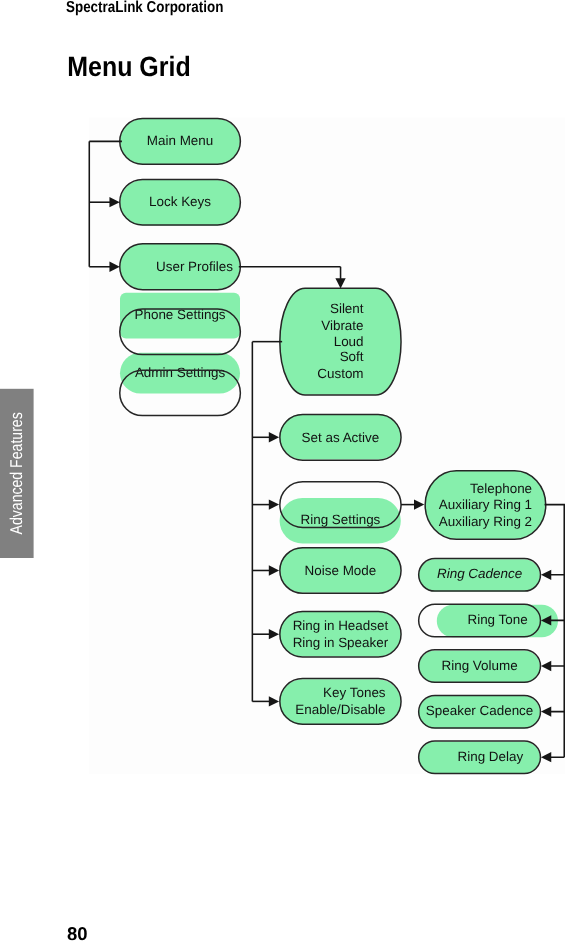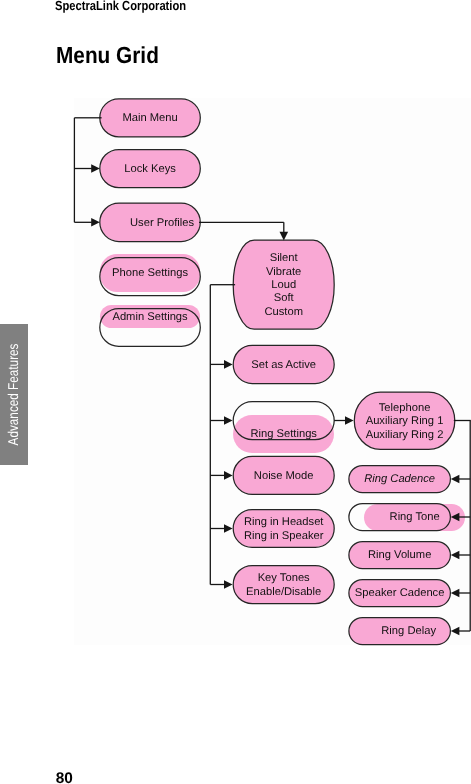--- a/index.html
+++ b/index.html
@@ -74,24 +74,24 @@
 
   
   #wires,#outlines{position:absolute;left:0;top:0;width:471px;height:784px;overflow:visible;pointer-events:none;}
   #outlines{z-index:3;}
   #nodes{position:absolute;left:0;top:0;width:471px;height:784px;z-index:2;}
   #wires{z-index:4;}
 
   .node{
     position:absolute;
     box-sizing:border-box;
-    background:#f9a8d4;
+    background:#86efac;
     border:0;
     display:flex;align-items:center;justify-content:center;
-    text-align:center;
+    text-align:right;
     font-size:11.2px;
     line-height:13.4px;
     color:#111111;
     white-space:pre-line;
   }
   .node-label{
     display:block;
     position:relative;
     top:1.1px;
     white-space:pre-line;
@@ -147,22 +147,22 @@
       <line x1="470.2" y1="593" x2="458.8" y2="593" stroke="#161616" stroke-width="1.3"></line>
       <polygon points="450.8,593 459.40000000000003,588.7 459.40000000000003,597.3" fill="#161616"></polygon>
       <line x1="470.2" y1="631" x2="458.8" y2="631" stroke="#161616" stroke-width="1.3"></line>
       <polygon points="450.8,631 459.40000000000003,626.7 459.40000000000003,635.3" fill="#161616"></polygon>
     </svg>
 
   <div id="nodes">
       <div class="node" style="left: 99.8px; top: 98.8px; width: 100.5px; height: 38px; border-radius: 19px;"><span class="node-label">Main Menu</span></div>
       <div class="node" style="left: 99.8px; top: 149.5px; width: 100.5px; height: 38px; border-radius: 19px;"><span class="node-label">Lock Keys</span></div>
       <div class="node" style="left: 99.8px; top: 203.2px; width: 100.5px; height: 38.3px; border-radius: 19.15px; padding-left: 24px;"><span class="node-label">User Profiles</span></div>
-      <div class="node" style="left: 99.8px; top: 254px; width: 100.5px; height: 38px; border-radius: 17px;"><span class="node-label">Phone Settings</span></div>
-      <div class="node" style="left: 99.8px; top: 305px; width: 100.5px; height: 23px; border-radius: 18.9px;"><span class="node-label">Admin Settings</span></div>
+      <div class="node" style="left: 99.8px; top: 244px; width: 100.5px; height: 38px; border-radius: 5px;"><span class="node-label">Phone Settings</span></div>
+      <div class="node" style="left: 99.8px; top: 294px; width: 100.5px; height: 34px; border-radius: 18.9px;"><span class="node-label">Admin Settings</span></div>
       <div class="node" style="left: 233.2px; top: 240.2px; width: 101px; height: 89px; border-radius: 21px / 44.5px;"><span class="node-label">Silent
 Vibrate
 Loud
 Soft
 Custom</span></div>
       <div class="node" style="left: 233.2px; top: 345.4px; width: 101px; height: 38.1px; border-radius: 19.05px;"><span class="node-label">Set as Active</span></div>
       <div class="node" style="left: 233.2px; top: 415px; width: 101px; height: 38.1px; border-radius: 19.05px;"><span class="node-label">Ring Settings</span></div>
       <div class="node" style="left: 233.2px; top: 509.6px; width: 101px; height: 37.8px; border-radius: 18.9px;"><span class="node-label">Ring in Headset
 Ring in Speaker</span></div>
       <div class="node" style="left: 233.2px; top: 456.4px; width: 101px; height: 38px; border-radius: 19px;"><span class="node-label">Noise Mode</span></div>

